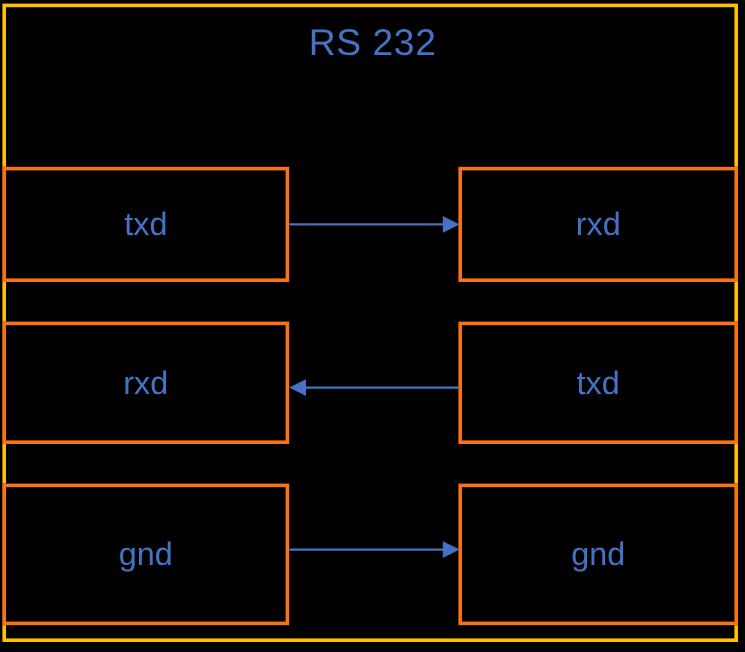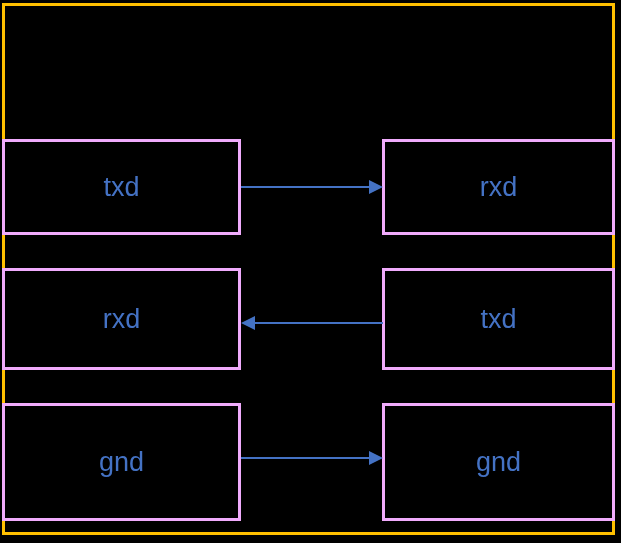--- a/index.html
+++ b/index.html
@@ -38,21 +38,21 @@
     color: #4472C4;
     font-size: 31px;
     line-height: 40px;
     letter-spacing: 0.5px;
     font-family: "Liberation Sans", sans-serif;
     white-space: nowrap;
   }
   
   .signal-box {
     position: absolute;
-    border: 3px solid #f0abfc;
+    border: 3px solid #f97316;
     box-sizing: border-box;
     background: #000000;
     display: flex;
     align-items: center;
     justify-content: center;
   }
   .signal-box-label {
     color: #4472C4;
     font-size: 27px;
     line-height: 32px;
@@ -82,20 +82,21 @@
   .conn-row-2 { top: 312px; }
   .conn-row-3 { top: 447px; }
 </style>
 </head>
 <body>
 
 <div id="diagram-canvas">
 
   <div id="outer-frame"></div>
 
+  <div id="diagram-title">RS 232</div>
 
   <div class="signal-box box-left row-1">
     <span class="signal-box-label">txd</span>
   </div>
   <div class="signal-box box-right row-1">
     <span class="signal-box-label">rxd</span>
   </div>
   <div class="connector conn-row-1">
     <svg viewBox="0 0 142 22" xmlns="http://www.w3.org/2000/svg">
       <line x1="0" y1="11" x2="130" y2="11" stroke="#4472C4" stroke-width="2"></line>

